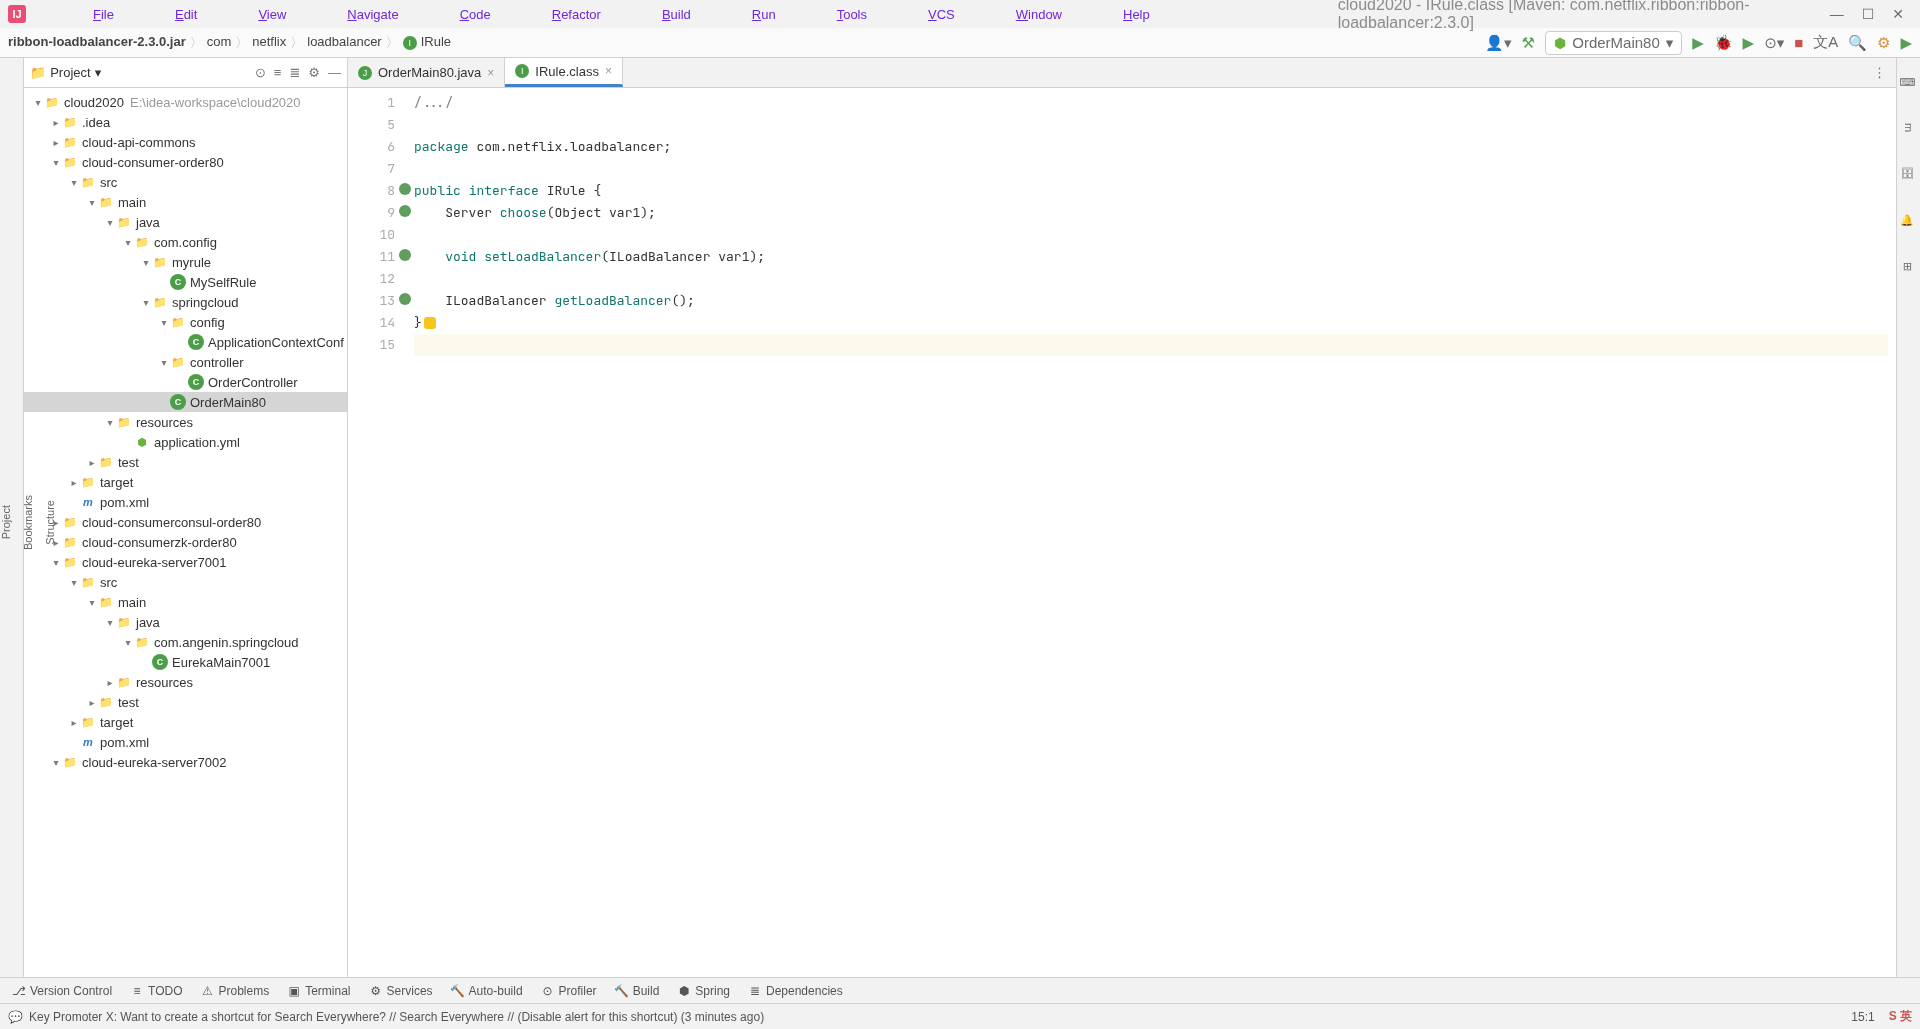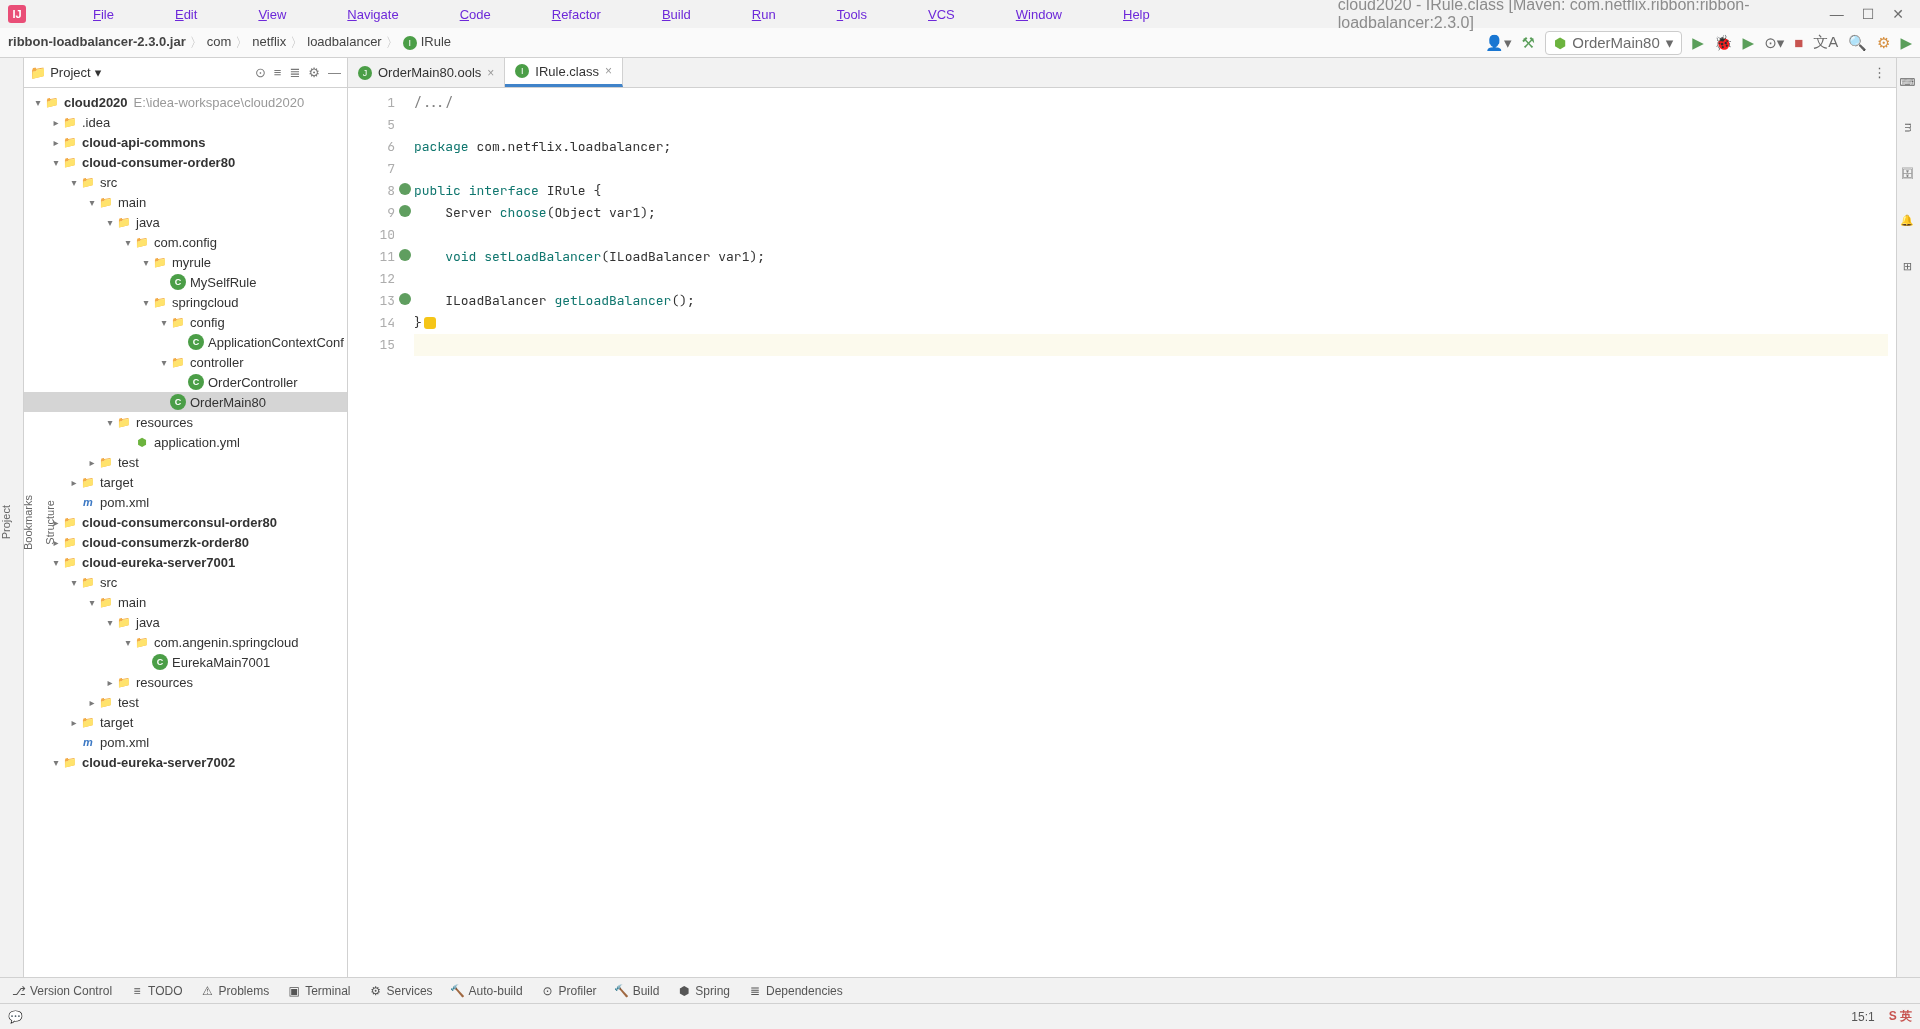--- a/index.html
+++ b/index.html
@@ -36,21 +36,21 @@
 .tree-row .arrow { width: 12px; color: #7a7a7a; font-size: 10px; text-align: center; }
 .tree-row .ic { width: 16px; height: 16px; margin-right: 4px; display: inline-flex; align-items: center; justify-content: center; font-size: 11px; border-radius: 2px;}
 .ic.folder { color: #8a8a8a; }
 .ic.folder-module { color: #5090d0; }
 .ic.folder-src { color: #5090d0; }
 .ic.folder-target { color: #d68f3f; }
 .ic.java { background: #4b9e47; color: #fff; font-weight: bold; font-size: 9px; border-radius: 50%;}
 .ic.spring { color: #6cb33e; }
 .ic.maven { color: #3b78c4; font-style: italic; font-weight: bold;}
 .tree-row .name { color: #333; }
-.tree-row .name.bold { font-weight: bold; }
+.tree-row .name.bold { font-weight: normal; }
 .tree-row .hint { color: #999; margin-left: 6px; }
 .editor-area { flex: 1; display: flex; flex-direction: column; background: #fff;}
 .editor-tabs { display: flex; align-items: center; height: 30px; border-bottom: 1px solid #d1d1d1; background: #f2f2f2; }
 .editor-tab { display: flex; align-items: center; gap: 6px; padding: 0 10px; height: 100%; border-right: 1px solid #d1d1d1; cursor: pointer;}
 .editor-tab.active { background: #fff; border-bottom: 3px solid #4083c9; }
 .editor-tab .close { color: #999; font-size: 12px;}
 .editor-tab .tab-ic { width: 14px; height: 14px; border-radius: 50%; display: inline-flex; align-items: center; justify-content: center; font-size: 9px; color: #fff;}
 .editor-tab .tab-ic.j { background: #4b9e47;}
 .editor-tab .tab-ic.i { background: #4b9e47;}
 .editor-tabs .more { margin-left: auto; padding: 0 10px; color: #666;}
@@ -314,21 +314,21 @@
           <span class="ic folder-module">📁</span>
           <span class="name bold">cloud-eureka-server7002</span>
         </div>
       </div>
   </div>
 
   <div class="editor-area">
     <div class="editor-tabs" id="tabs-slot">
     <div class="editor-tab">
           <span class="tab-ic j">J</span>
-          <span>OrderMain80.ools</span>
+          <span>OrderMain80.java</span>
           <span class="close">×</span>
         </div>
         <div class="editor-tab active">
           <span class="tab-ic i">I</span>
           <span>IRule.class</span>
           <span class="close">×</span>
         </div>
         <span class="more">⋮</span>
       </div>
     <div class="code-area">
@@ -397,17 +397,18 @@
       <span>Spring</span>
     </div>
     <div class="tw-item">
       <span class="ic-small">≣</span>
       <span>Dependencies</span>
     </div>
   </div>
 
 <div class="status-bar">
   <span class="msg-ic">💬</span>
+  <span>Key Promoter X: Want to create a shortcut for Search Everywhere? // Search Everywhere // (Disable alert for this shortcut) (3 minutes ago)</span>
   <div class="right">
     <span>15:1</span>
     <span style="color:#c75450;font-weight:bold;">S 英</span>
   </div>
 </div>
 
 </body></html>

